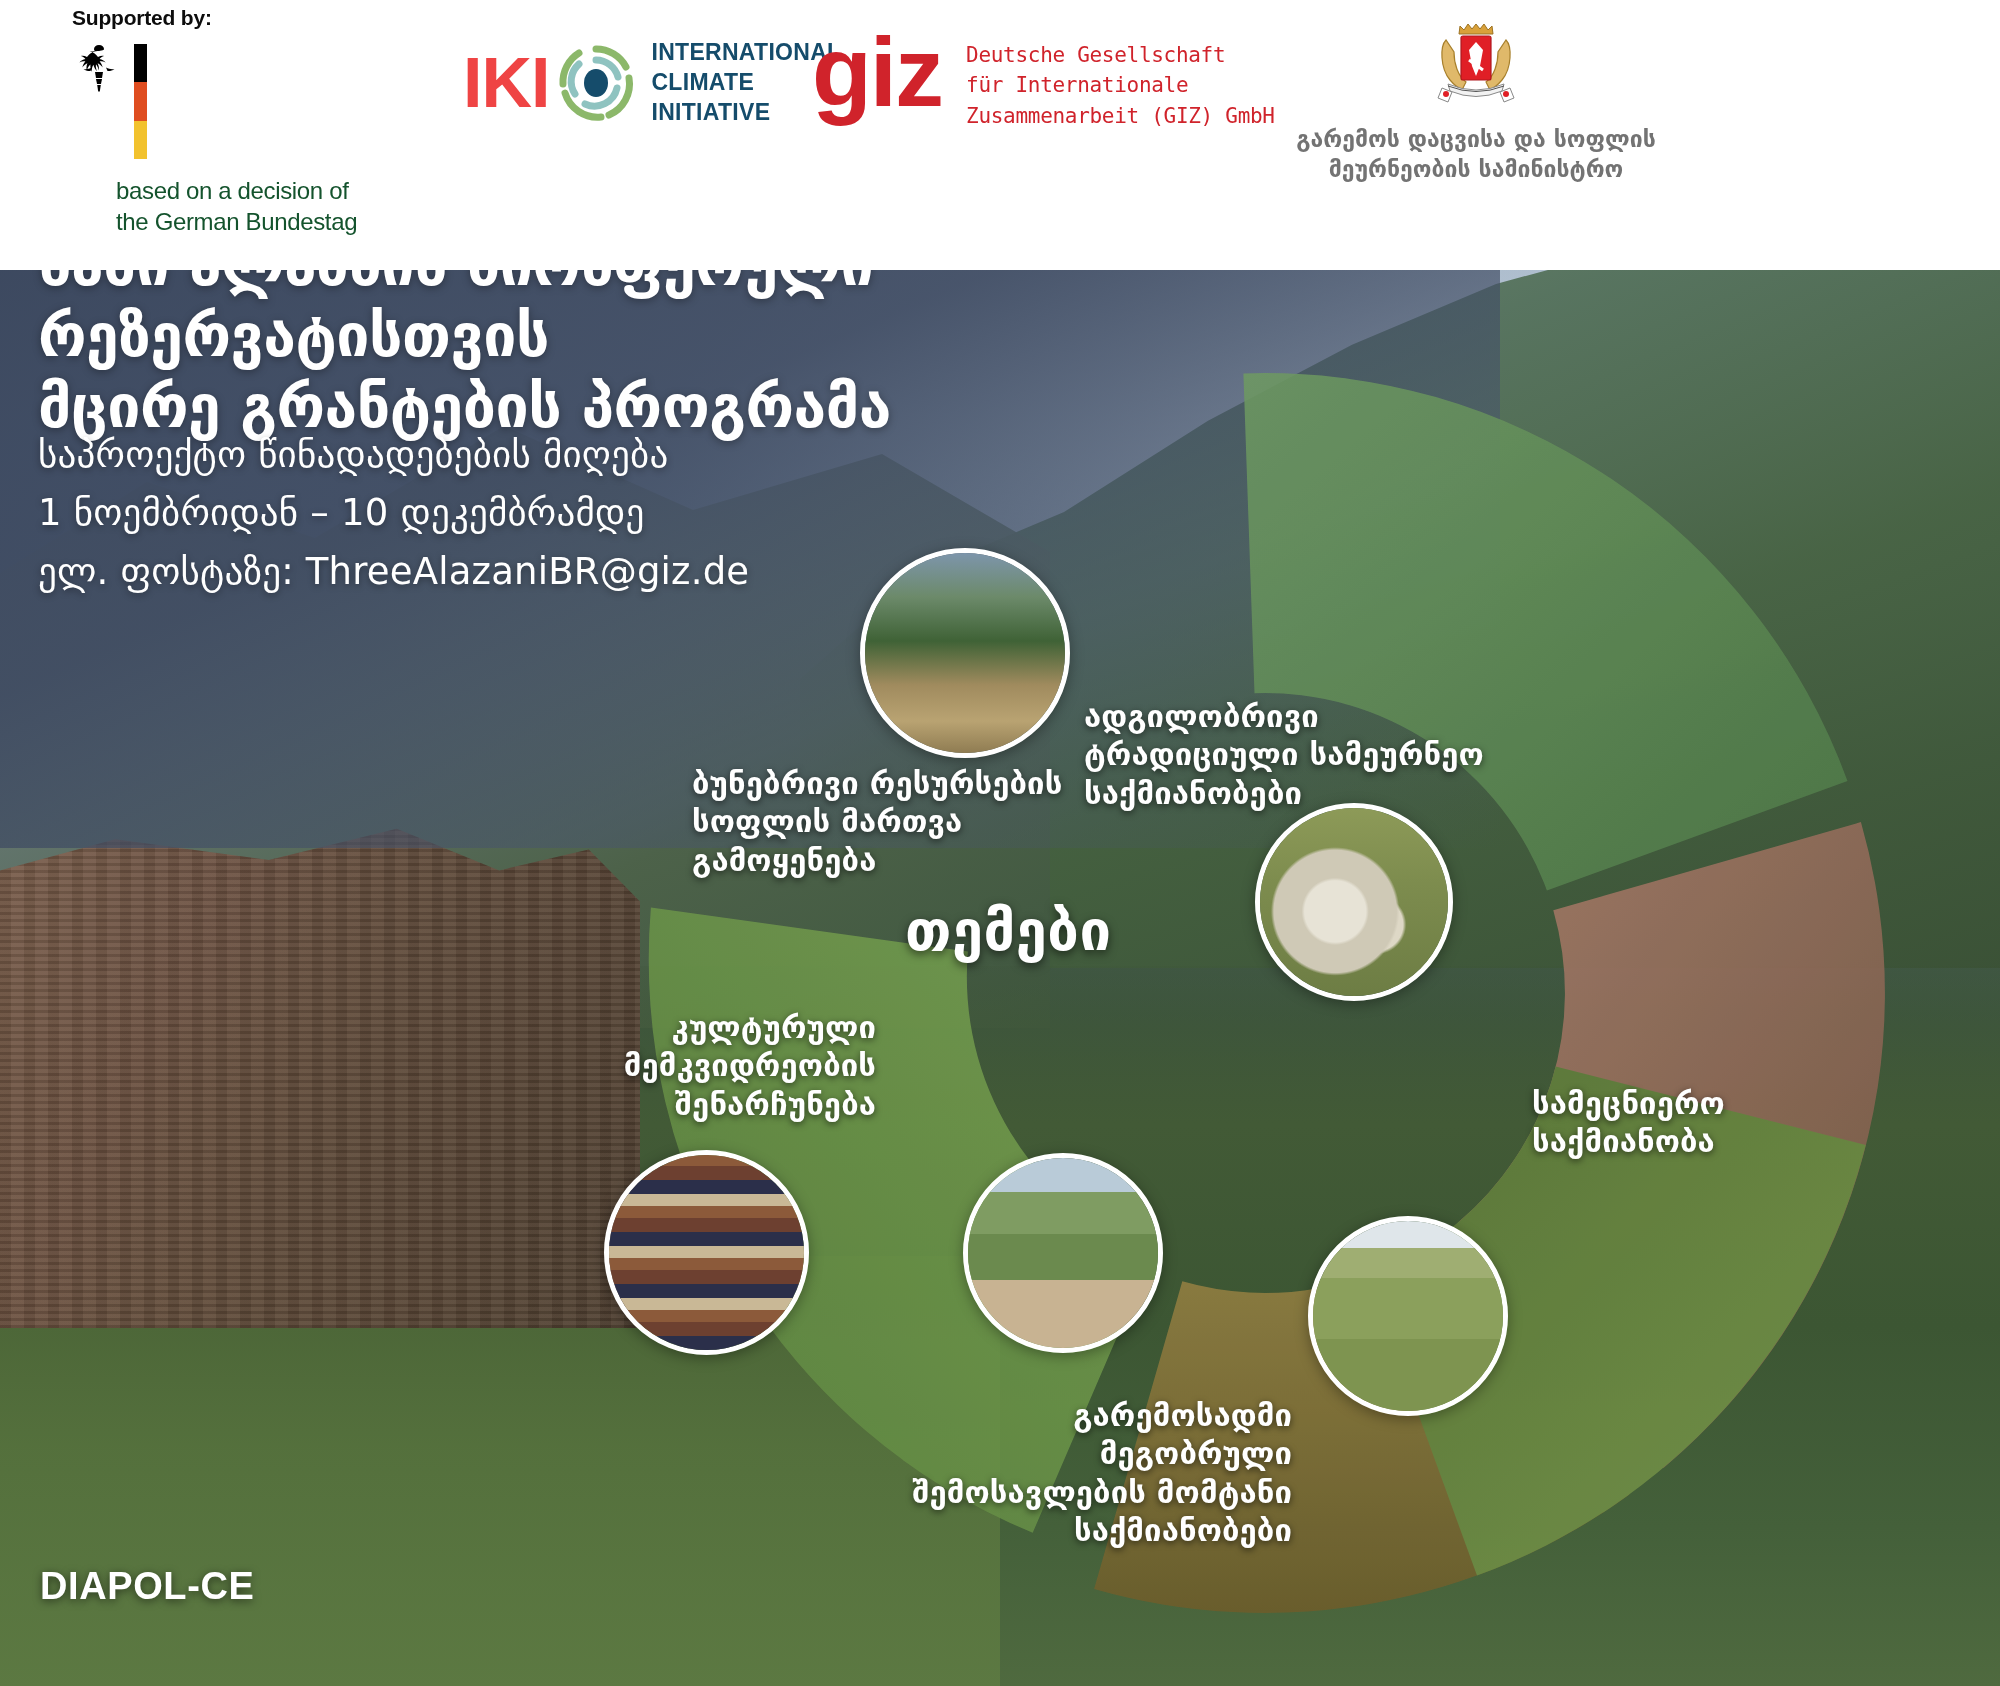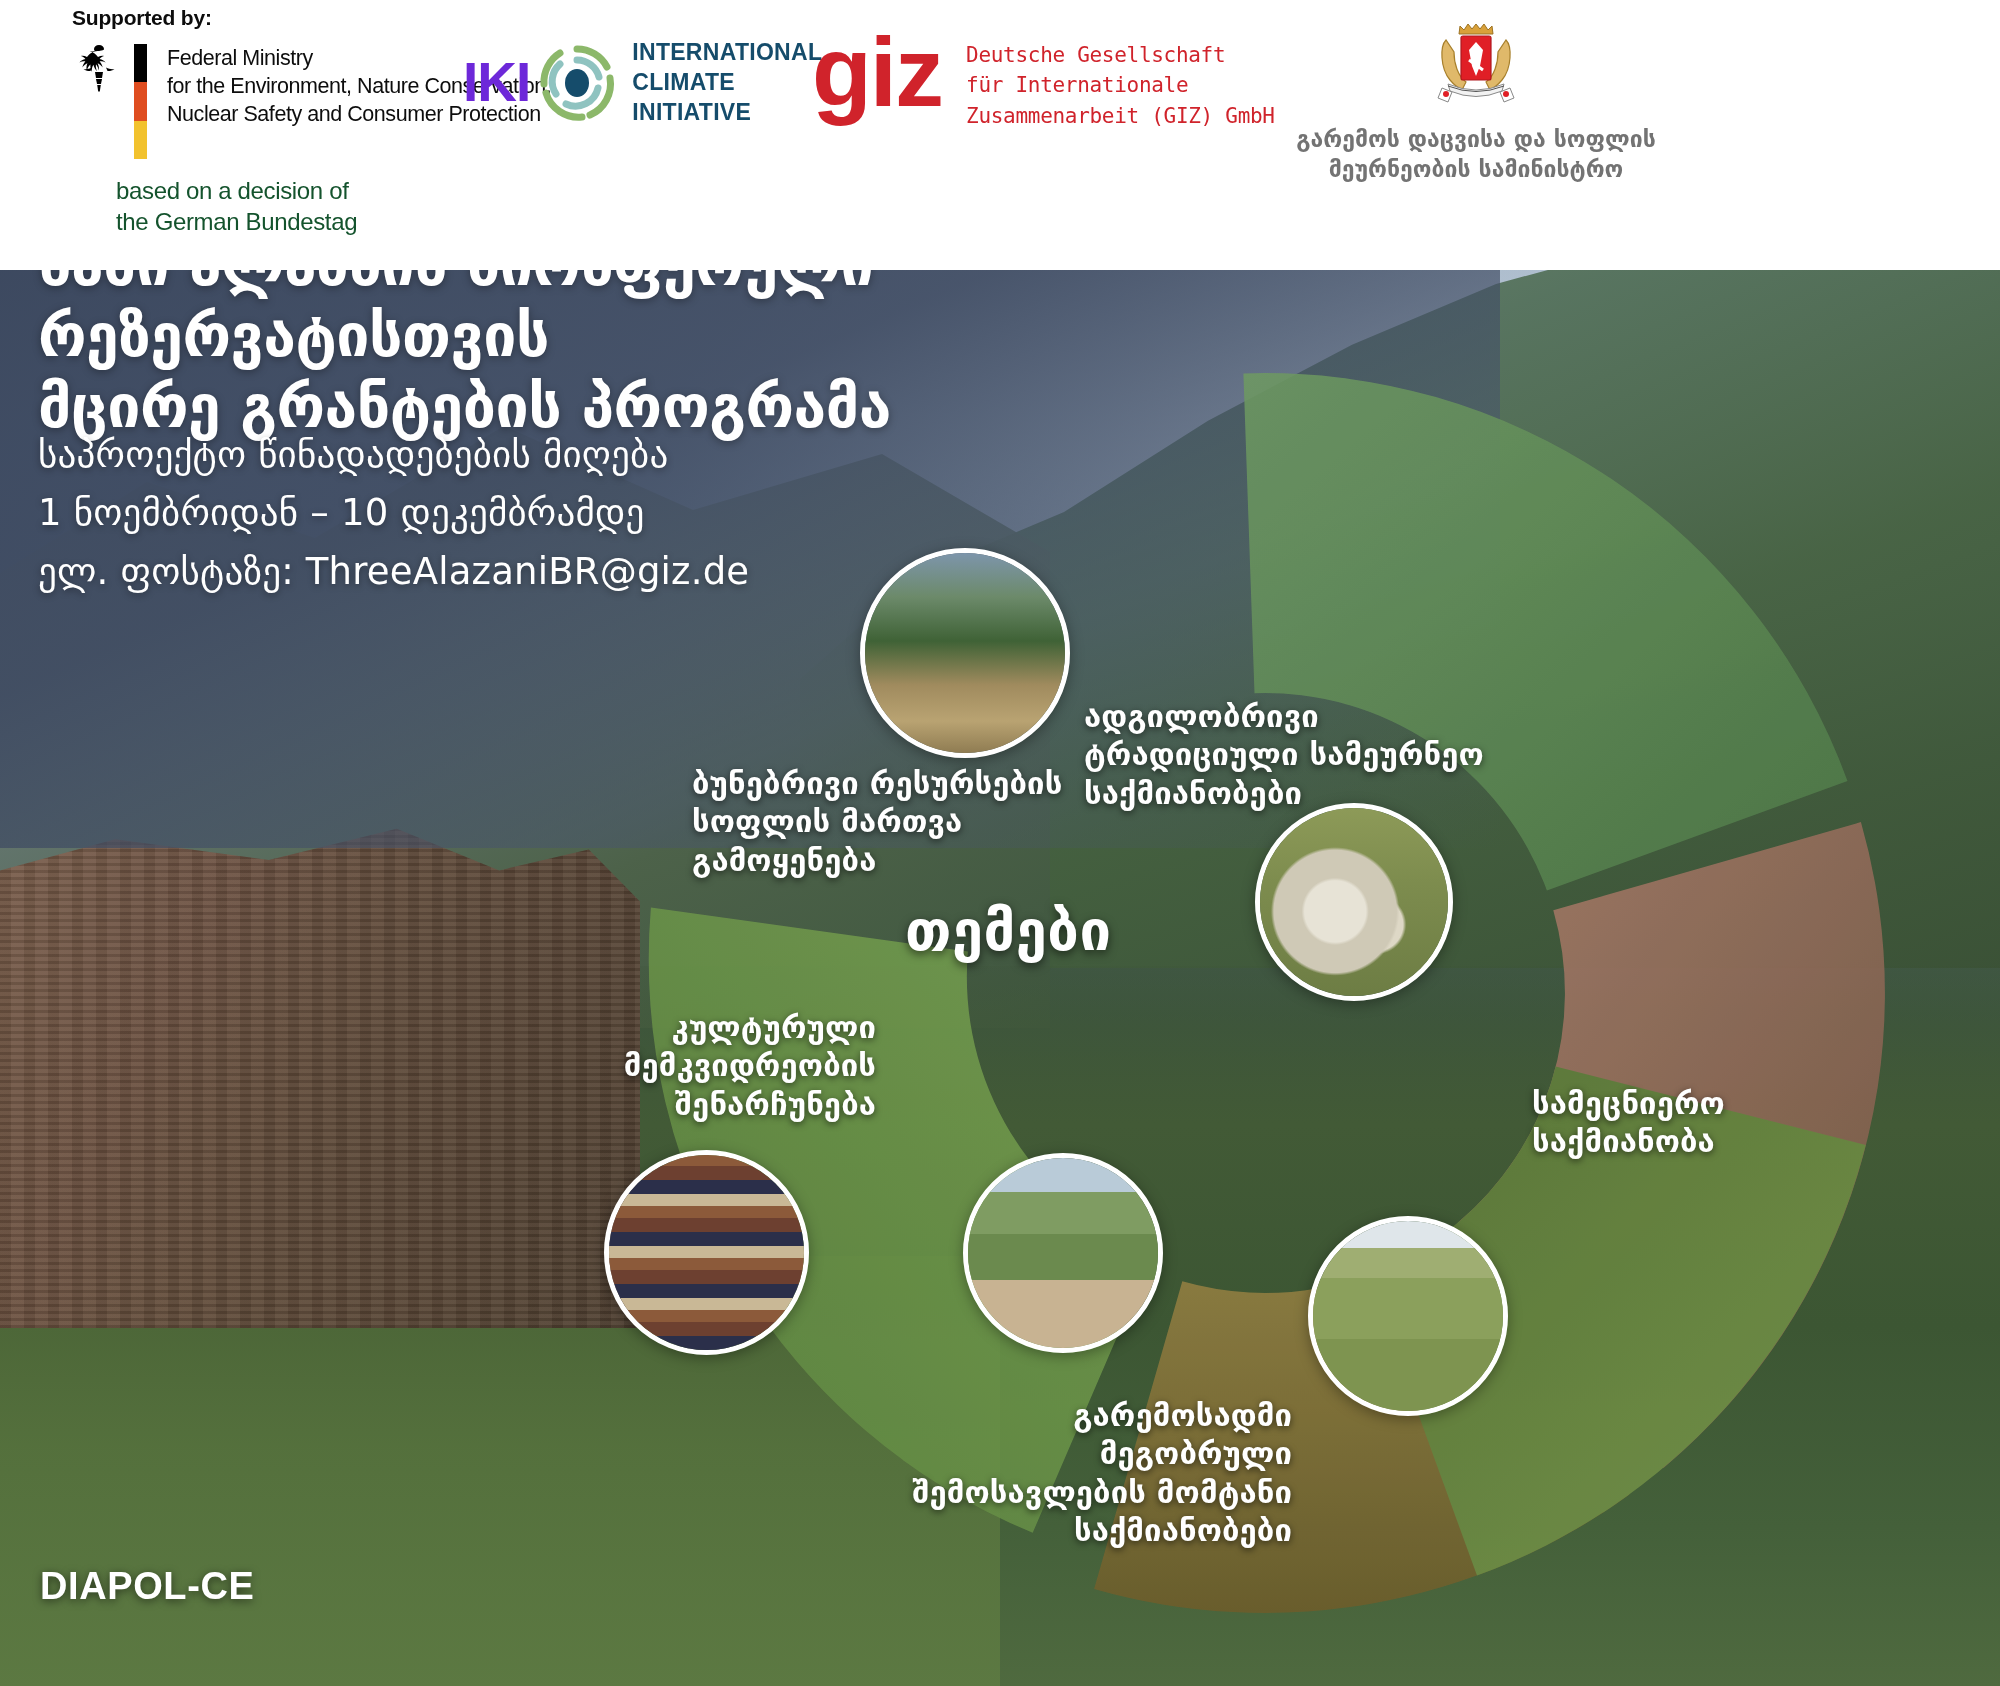--- a/index.html
+++ b/index.html
@@ -33,21 +33,21 @@
   .bundestag{
     position:absolute; left:72px; top:175px;
     font-family:"Liberation Sans",sans-serif;
     font-size:24px; line-height:1.3; color:#14532d; letter-spacing:-.35px;margin-left:44px;
   }
 
   
   .iki{ position:absolute; left:463px; top:38px; display:flex; align-items:center; }
   .iki-word{
     font-family:"Liberation Sans",sans-serif;
-    font-size:55px; font-weight:700; color:#6d28d9; letter-spacing:-1px; line-height:1;
+    font-size:70px; font-weight:700; color:#ef4444; letter-spacing:-1px; line-height:1;
   }
   .iki-mark{ width:78px; height:78px; margin-left:8px; }
   .iki-text{
     margin-left:16px;
     font-family:"Liberation Sans",sans-serif;
     font-size:23px; font-weight:700; color:#154c6b; line-height:1.30; letter-spacing:.3px;
   }
 
   
   .giz{ position:absolute; left:812px; top:30px; display:flex; align-items:flex-start; }
@@ -205,25 +205,20 @@
           <path d="M27 3c-3 0-5 2-5 4 0 1 .6 2 1.4 2.5C20 10 17 12 15 15c-2-1-4-1.4-6-1 2 .6 3.4 1.6 4.4 3-2.4.4-4.6 1.6-6 3.4 2-1 4-1.4 6-1 -1.6 1.6-2.6 3.6-3 6 1.4-2 3-3.4 5-4.2 -1 2.4-1.2 5-.6 7.6 .6-2.6 1.8-4.8 3.6-6.4 -.2 2.6.2 5.2 1.4 7.4 -.2-2.6.4-5 1.6-7 .6 2.6 1.8 4.8 3.6 6.4 -1-2.2-1.4-4.6-1-7 1.4 1.8 2.4 4 2.8 6.4 .4-2.6 0-5.2-1.2-7.4 2 .8 3.6 2.2 5 4.2 -.4-2.4-1.4-4.4-3-6 2-.4 4 0 6 1 -1.4-1.8-3.6-3-6-3.4 1-1.4 2.4-2.4 4.4-3 -2-.4-4 0-6 1 -2-3-5-5-8.4-5.5C31.4 9 32 8 32 7c0-2-2-4-5-4z"></path>
           <path d="M23 30h8l-1 6h-6z"></path>
           <path d="M24 37h6l-1 5h-4z"></path>
           <path d="M25.2 43h3.6l-1 6.5h-1.6z"></path>
           <path d="M20 25.5c-3 1.5-5.5 2-8.5 1.5 2 1.5 4.5 2.2 7 2z"></path>
           <path d="M34 25.5c3 1.5 5.5 2 8.5 1.5-2 1.5-4.5 2.2-7 2z"></path>
         </g>
       </svg>
     </div>
     <div class="flagbar"></div>
-    <div class="bmu-text">
-      <div>Federal Ministry</div>
-      <div>for the Environment, Nature Conservation,</div>
-      <div>Nuclear Safety and Consumer Protection</div>
-    </div>
   </div>
 
   <div class="bundestag">
     <div>based on a decision of</div>
     <div>the German Bundestag</div>
   </div>
 
   <div class="iki">
     <div class="iki-word">IKI</div>
     <div class="iki-mark">

